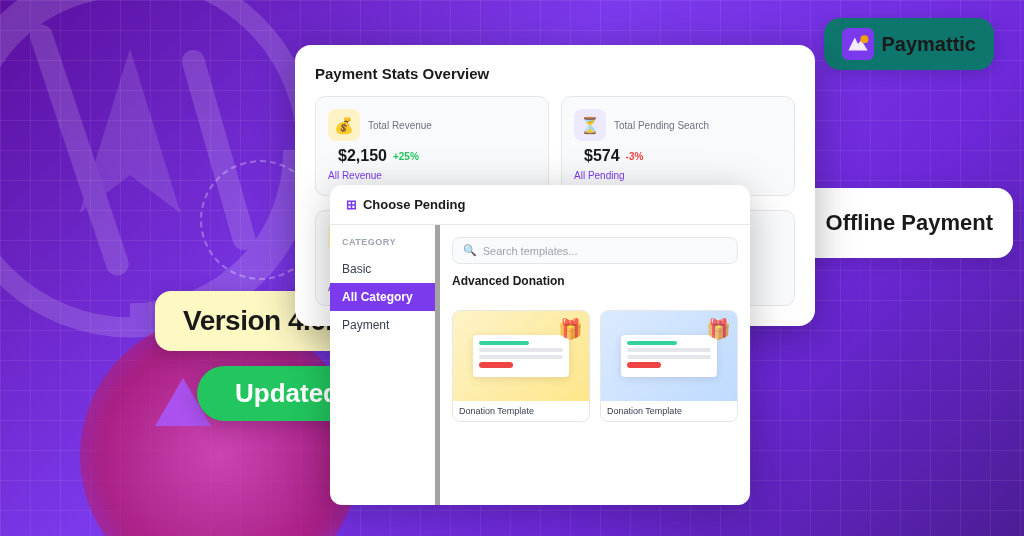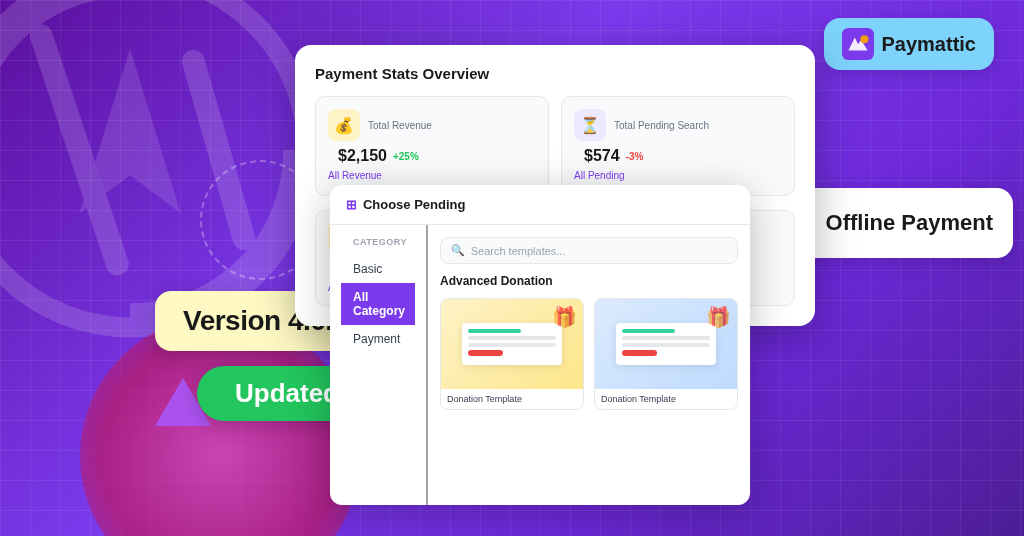--- a/index.html
+++ b/index.html
@@ -102,21 +102,21 @@
       font-weight: 900;
       color: white;
       box-shadow: 0 4px 20px rgba(0,0,0,0.2);
     }
 
     
     .paymattic-logo {
       position: absolute;
       top: 18px;
       right: 30px;
-      background: #7dd3fc;
+      background: #0f766e;
       border-radius: 16px;
       padding: 10px 18px;
       display: flex;
       align-items: center;
       gap: 8px;
       box-shadow: 0 4px 16px rgba(0,0,0,0.15);
     }
     .paymattic-icon {
       width: 32px;
       height: 32px;
@@ -290,23 +290,23 @@
     .chooser-header-icon {
       color: #7C3AED;
     }
 
     .chooser-body {
       display: flex;
       height: 280px;
     }
 
     .chooser-sidebar {
-      width: 98px;
-      border-right: 2px solid #a3a3a3;
-      padding: 12px 11px;
+      width: 110px;
+      border-right: 5px solid #a3a3a3;
+      padding: 12px 0;
     }
 
     .cat-label {
       font-size: 9px;
       color: #9CA3AF;
       font-weight: 600;
       padding: 0 12px;
       margin-bottom: 8px;
       text-transform: uppercase;
       letter-spacing: 0.5px;
@@ -341,21 +341,21 @@
       display: flex;
       align-items: center;
       gap: 6px;
       background: #F9FAFB;
     }
 
     .section-title {
       font-size: 12px;
       font-weight: 700;
       color: #1a1a1a;
-      margin-bottom: 10px;
+      margin-bottom: 22px;
     }
 
     .templates-grid {
       display: flex;
       gap: 10px;
     }
 
     .template-item {
       flex: 1;
       border: 1px solid #E5E7EB;

